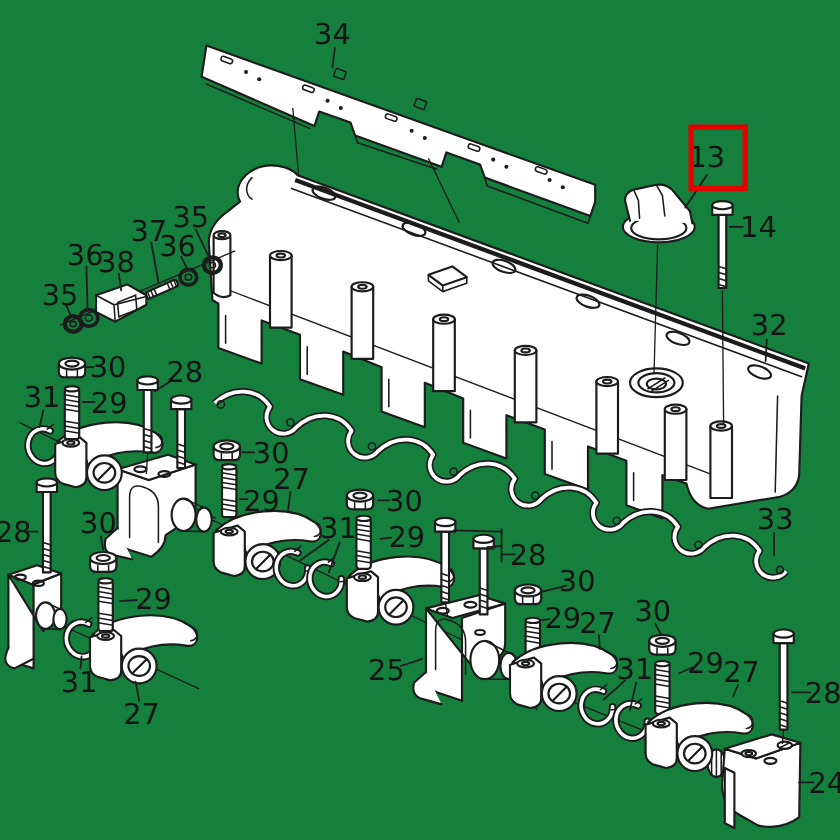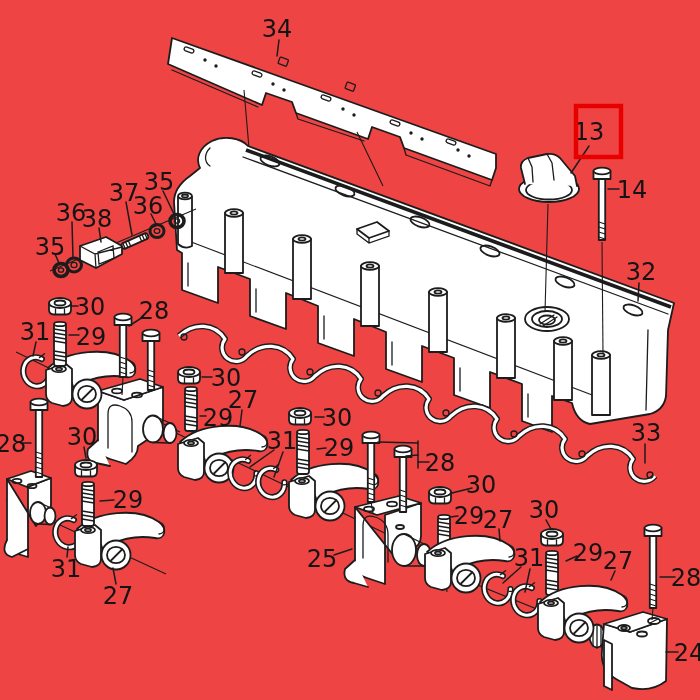--- a/index.html
+++ b/index.html
@@ -1,16 +1,16 @@
 <!DOCTYPE html>
 <html><head>
 <meta charset="utf-8">
 <style>
   html,body{margin:0;padding:0;background:#fff;}
-  .stage{position:relative;width:700px;height:700px;background:#ef4444;overflow:hidden;
+  .stage{position:relative;width:700px;height:700px;background:#15803d;overflow:hidden;
          font-family:"DejaVu Sans", sans-serif;}
   svg{position:absolute;left:0;top:0;}
   svg .ln{stroke:#1c1c1c;stroke-width:1.8;fill:none;stroke-linejoin:round;stroke-linecap:round;}
   svg .part{stroke:#1c1c1c;stroke-width:1.8;fill:#ffffff;stroke-linejoin:round;stroke-linecap:round;}
   svg .thin{stroke:#1c1c1c;stroke-width:1.1;fill:none;}
   svg .det{stroke:#1c1c1c;stroke-width:1.3;fill:none;stroke-linecap:round;}
   svg .fillc{fill:#1c1c1c;stroke:none;}
   svg .rail{stroke:#1c1c1c;stroke-width:3.6;fill:none;}
   svg .cthick{stroke:#1c1c1c;stroke-width:6.2;fill:none;stroke-linecap:round;}
   svg .cthin{stroke:#ffffff;stroke-width:3;fill:none;stroke-linecap:round;}

